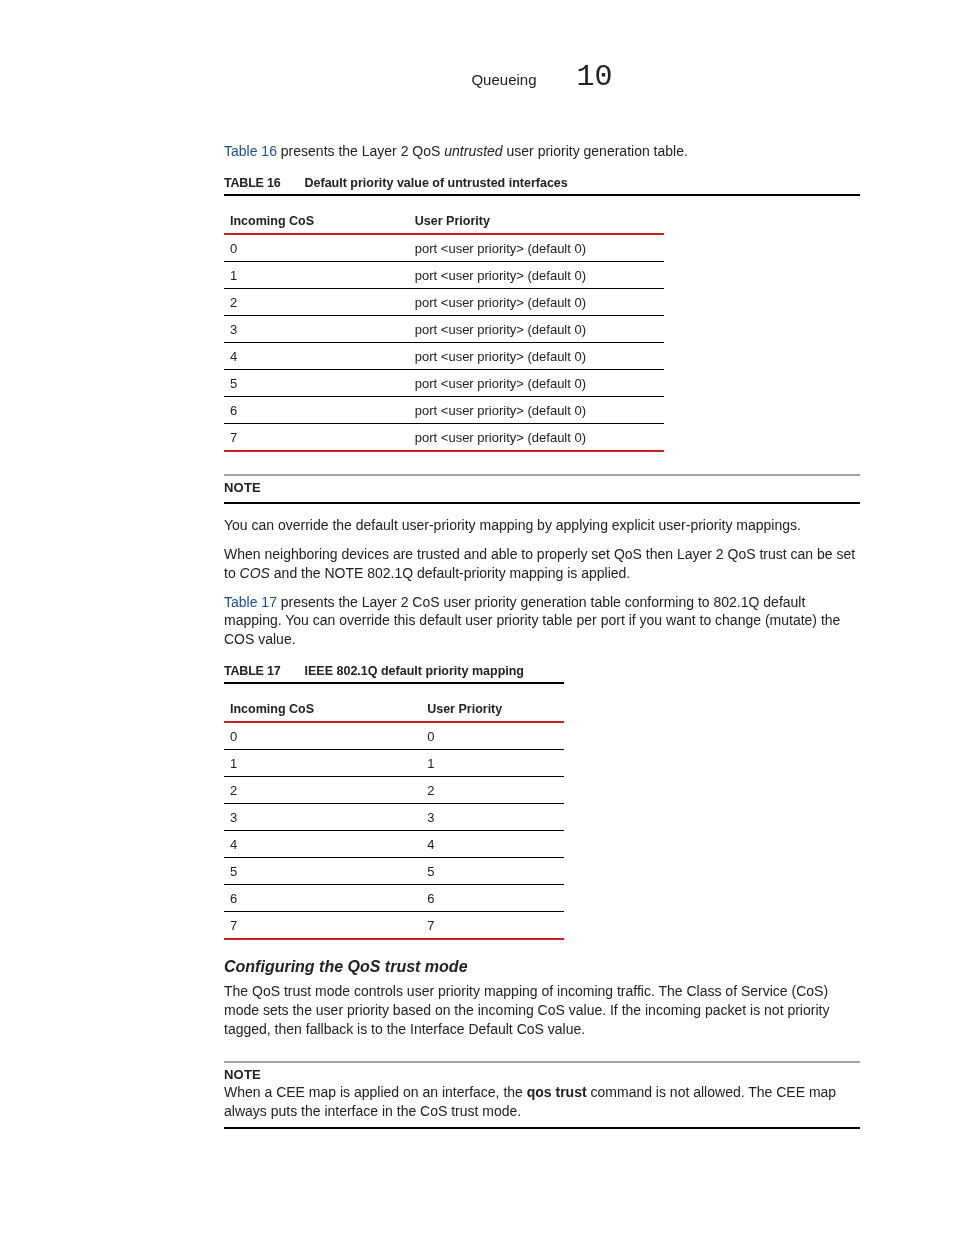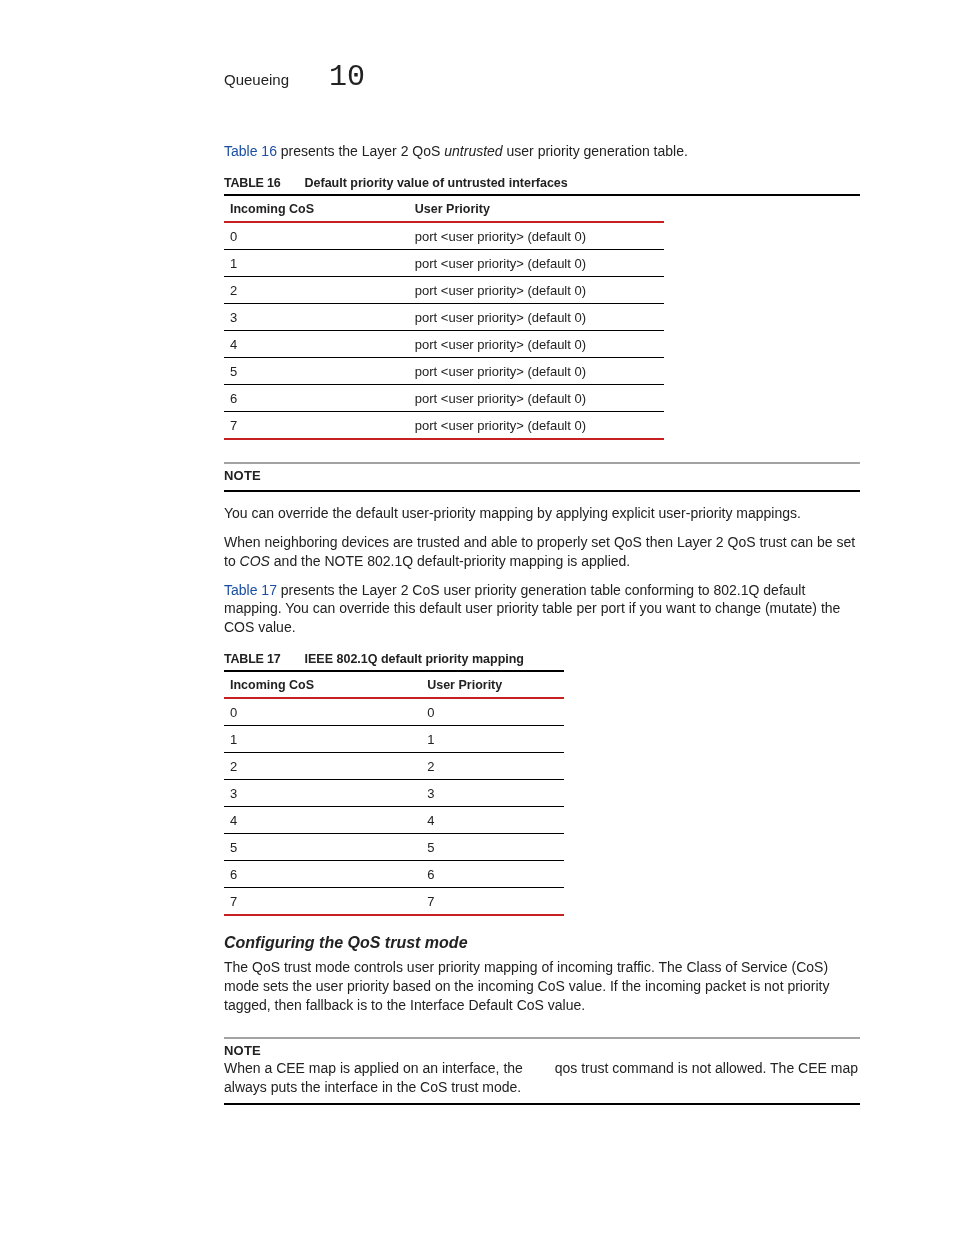--- a/index.html
+++ b/index.html
@@ -11,21 +11,21 @@
   }
   .page {
     width: 954px;
     min-height: 1235px;
     box-sizing: border-box;
     padding: 60px 94px 60px 224px;
     position: relative;
   }
   .running-head {
     display: flex;
-    justify-content: flex-start;
+    justify-content: center;
     align-items: baseline;
     gap: 28px;
     margin-bottom: 48px;
   }
   .running-head .title { font-size: 15px; }
   .running-head .num {
     font-size: 30px;
     font-family: Liberation Mono, monospace;
     margin-left: 12px;
   }
@@ -58,21 +58,21 @@
     border-collapse: collapse;
     width: 440px;
     margin-bottom: 12px;
   }
   table.data.narrow { width: 340px; }
   table.data thead th {
     text-align: left;
     font-weight: bold;
     font-family: Arial, sans-serif;
     font-size: 12.5px;
-    padding: 6px 6px 5px;
+    padding: 18px 6px 5px;
     border-bottom: 2.5px solid #c62021;
   }
   table.data tbody td {
     padding: 6px 6px 5px;
     border-top: 1px solid #000;
     font-size: 13px;
   }
   table.data tbody tr:last-child td { border-bottom: 2.5px solid #c62021; }
 
   .note-block {
@@ -85,21 +85,21 @@
     font-family: Arial, sans-serif;
     font-weight: bold;
     font-size: 13px;
     letter-spacing: 0.2px;
     margin-bottom: 1px;
   }
   .note-block .note-body {
     font-size: 14px;
     line-height: 1.35;
   }
-  .note-block .note-body .bold { font-weight: normal; margin-left: 28px; }
+  .note-block .note-body .bold { font-weight: bold; }
 
   h3.subhead {
     font-family: Arial, sans-serif;
     font-style: italic;
     font-weight: bold;
     font-size: 16px;
     margin: 18px 0 6px;
   }
 </style>
 </head>

